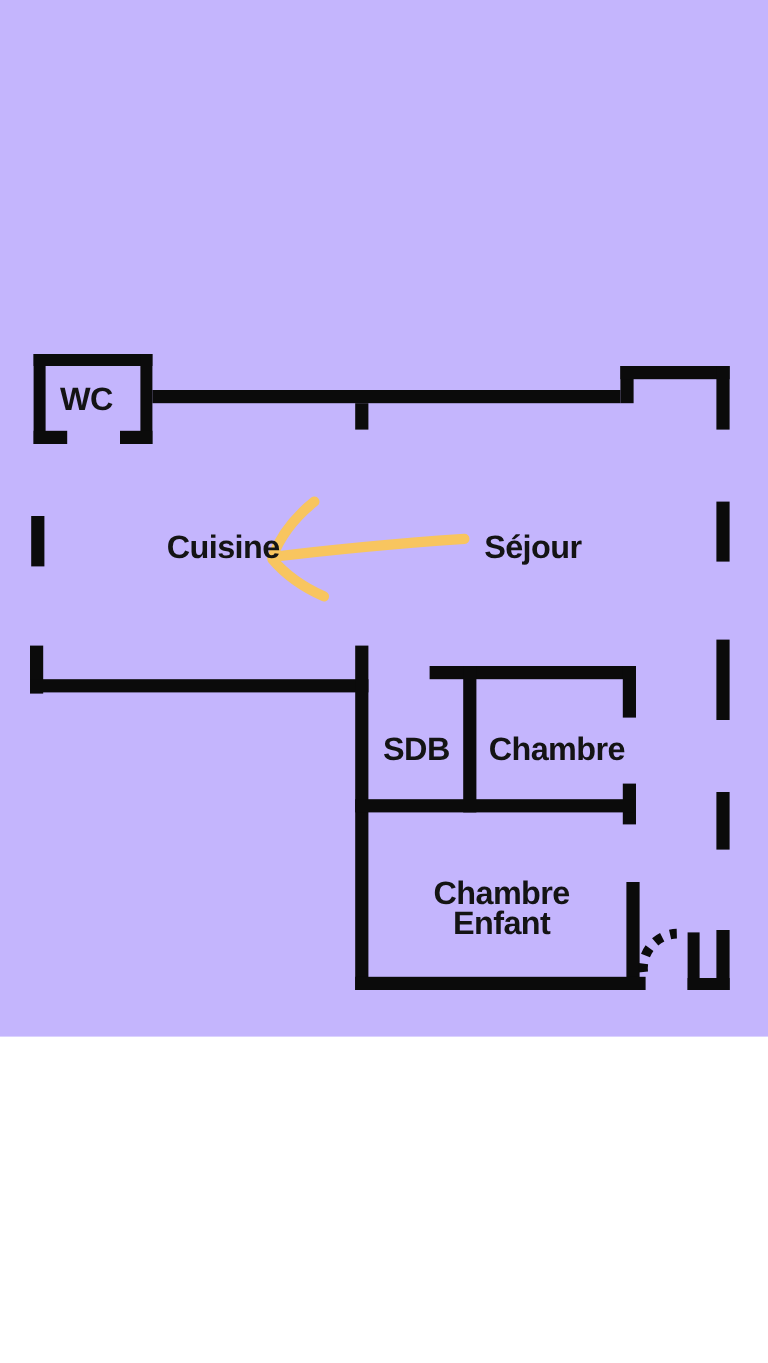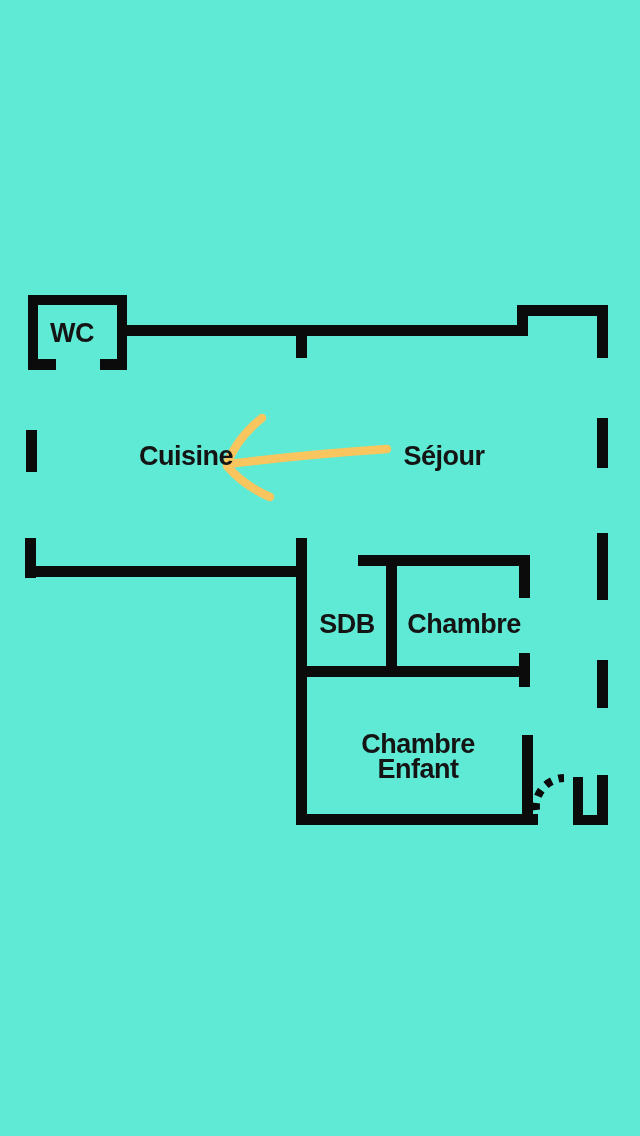--- a/index.html
+++ b/index.html
@@ -3,22 +3,22 @@
 <meta charset="utf-8">
 <style>
   html, body {
     margin: 0;
     padding: 0;
     background: #ffffff;
   }
   .canvas {
     position: relative;
     width: 640px;
-    height: 1136px;
-    background: #5eead4;
+    height: 864px;
+    background: #c4b5fd;
     overflow: hidden;
     font-family: "Liberation Sans", sans-serif;
   }
   svg.floorplan {
     position: absolute;
     left: 0;
     top: 0;
     display: block;
   }
   .labels text {

